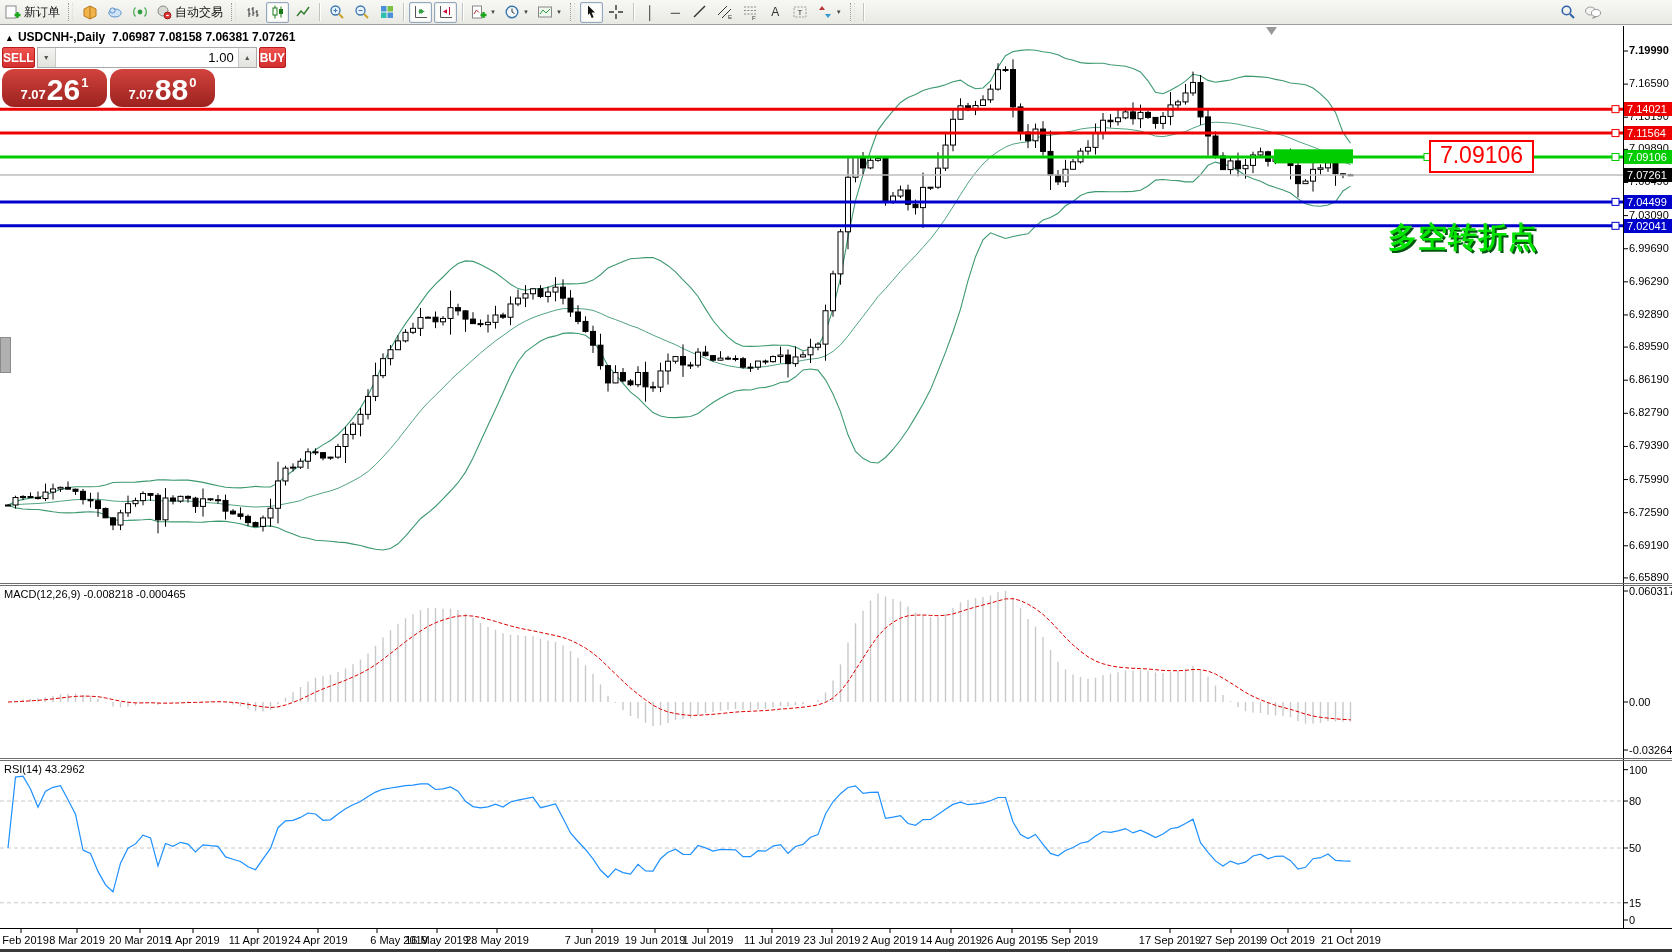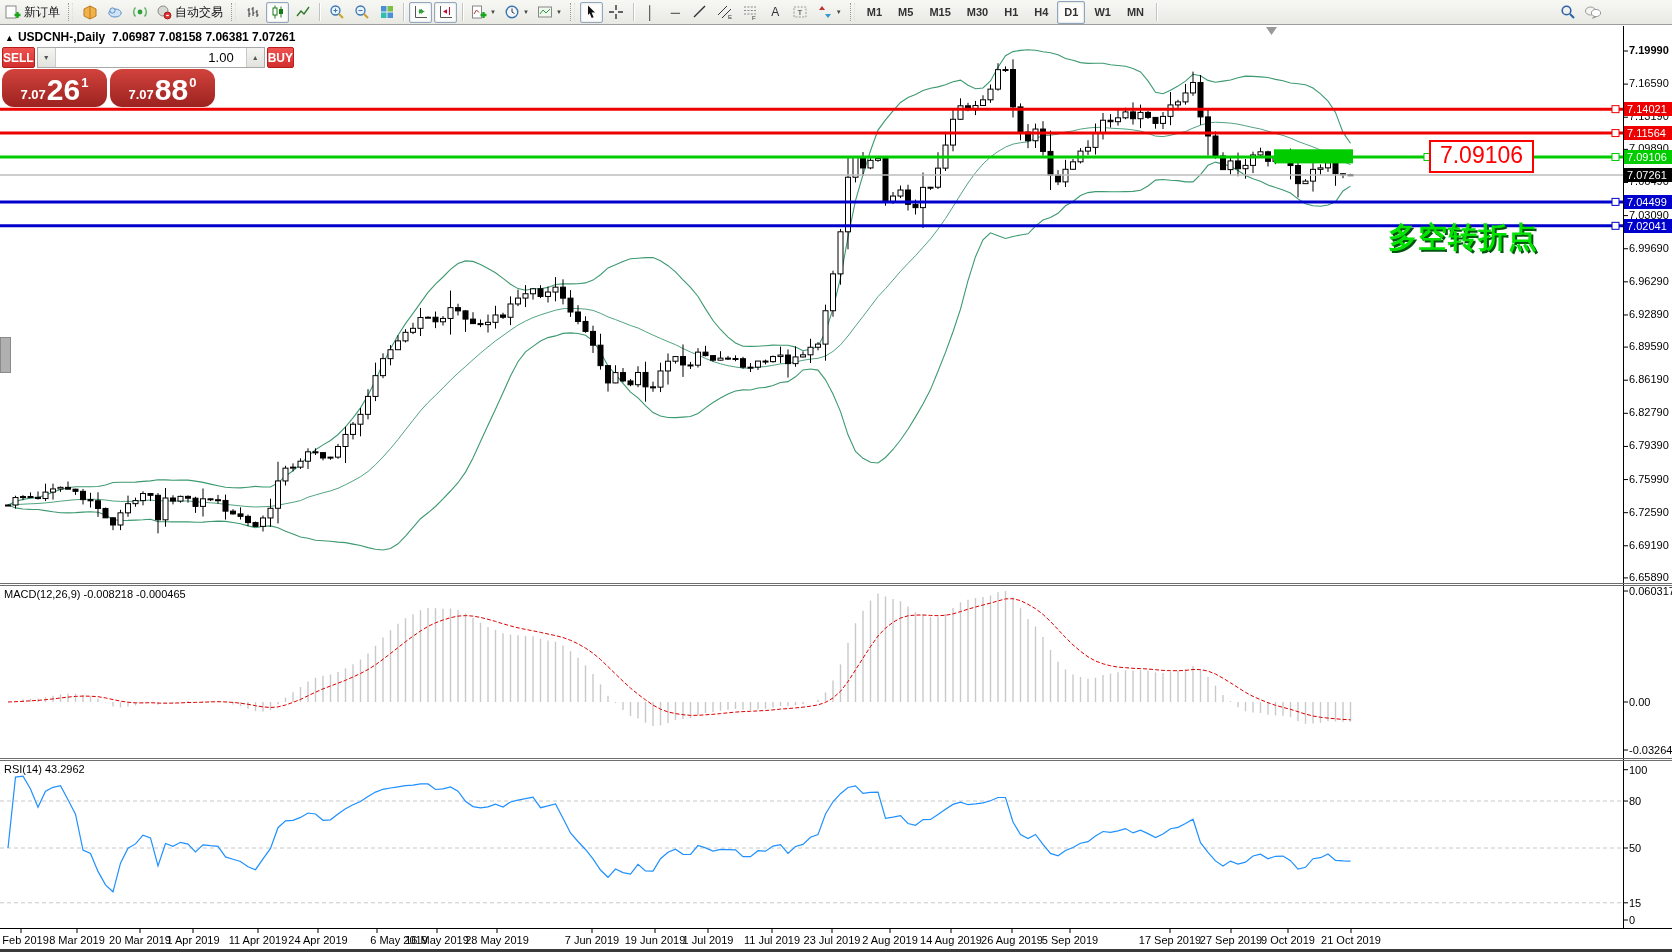--- a/index.html
+++ b/index.html
@@ -35,21 +35,21 @@
   
   .tpanel{position:absolute;left:2px;top:47px;width:214px;z-index:7;font-family:"Liberation Sans",sans-serif;}
   .trow1{display:flex;height:21px;}
   .btn-sb{width:48px;height:21px;color:#fff;font-size:12px;font-weight:700;text-align:center;line-height:21px;
     background:linear-gradient(#ef5350,#d32f2f);border:1px solid #b71c1c;border-radius:2px;box-sizing:border-box;}
   .volwrap{flex:1;display:flex;height:21px;margin:0 2px;border:1px solid #a9a9a9;background:#fff;box-sizing:border-box;}
   .spin{width:17px;display:flex;align-items:center;justify-content:center;font-size:7px;color:#555;
     background:linear-gradient(#f4f4f2,#e2e2de);}
   .spin.l{border-right:1px solid #c9c9c9;}
   .spin.r{border-left:1px solid #c9c9c9;}
-  .volval{flex:1;border:0;outline:0;font-size:13px;text-align:right;padding-right:12px;color:#000;
+  .volval{flex:1;border:0;outline:0;font-size:13px;text-align:right;padding-right:4px;color:#000;
     font-family:"Liberation Sans",sans-serif;min-width:0;}
   .trow2{display:flex;margin-top:1px;}
   .quote{width:105px;height:38px;color:#fff;display:flex;align-items:flex-end;justify-content:center;
     background:linear-gradient(#d2433d,#9c221f);padding-bottom:2px;box-sizing:border-box;border-radius:12px;}
   .quote.sell{margin-right:3px;}
   .q-small{font-size:13px;font-weight:700;margin:0 1px 3px 0;}
   .q-big{font-size:30px;font-weight:700;line-height:30px;}
   .q-sup{font-size:13px;font-weight:700;margin:0 0 15px 1px;}
   
   .callout{position:absolute;left:1429px;top:140px;width:101px;height:29px;background:#fff;
@@ -224,31 +224,20 @@
       </svg>
   </div>
   <div class="tb">
     <svg width="16" height="16">
         <path d="M5 2l3 4H2z" fill="#b33"></path>
         <path d="M11 14l-3-4h6z" fill="#39c"></path>
       </svg>
     <span class="caret">▼</span>
   </div>
   <div class="grip"></div>
-  <div id="tfwrap" style="display:flex;align-items:center;">
-      <div class="tf">M1</div>
-      <div class="tf">M5</div>
-      <div class="tf">M15</div>
-      <div class="tf">M30</div>
-      <div class="tf">H1</div>
-      <div class="tf">H4</div>
-      <div class="tf active">D1</div>
-      <div class="tf">W1</div>
-      <div class="tf">MN</div>
-    </div>
   <div class="sep"></div>
   <div class="rightgrp">
     <div class="tb">
       <svg width="16" height="16">
           <circle cx="6.5" cy="6.5" r="4.3" fill="none" stroke="#2e62a8" stroke-width="1.6"></circle>
           <line x1="10" y1="10" x2="14" y2="14" stroke="#2e62a8" stroke-width="2"></line>
         </svg>
     </div>
     <div class="tb">
       <svg width="18" height="16">

